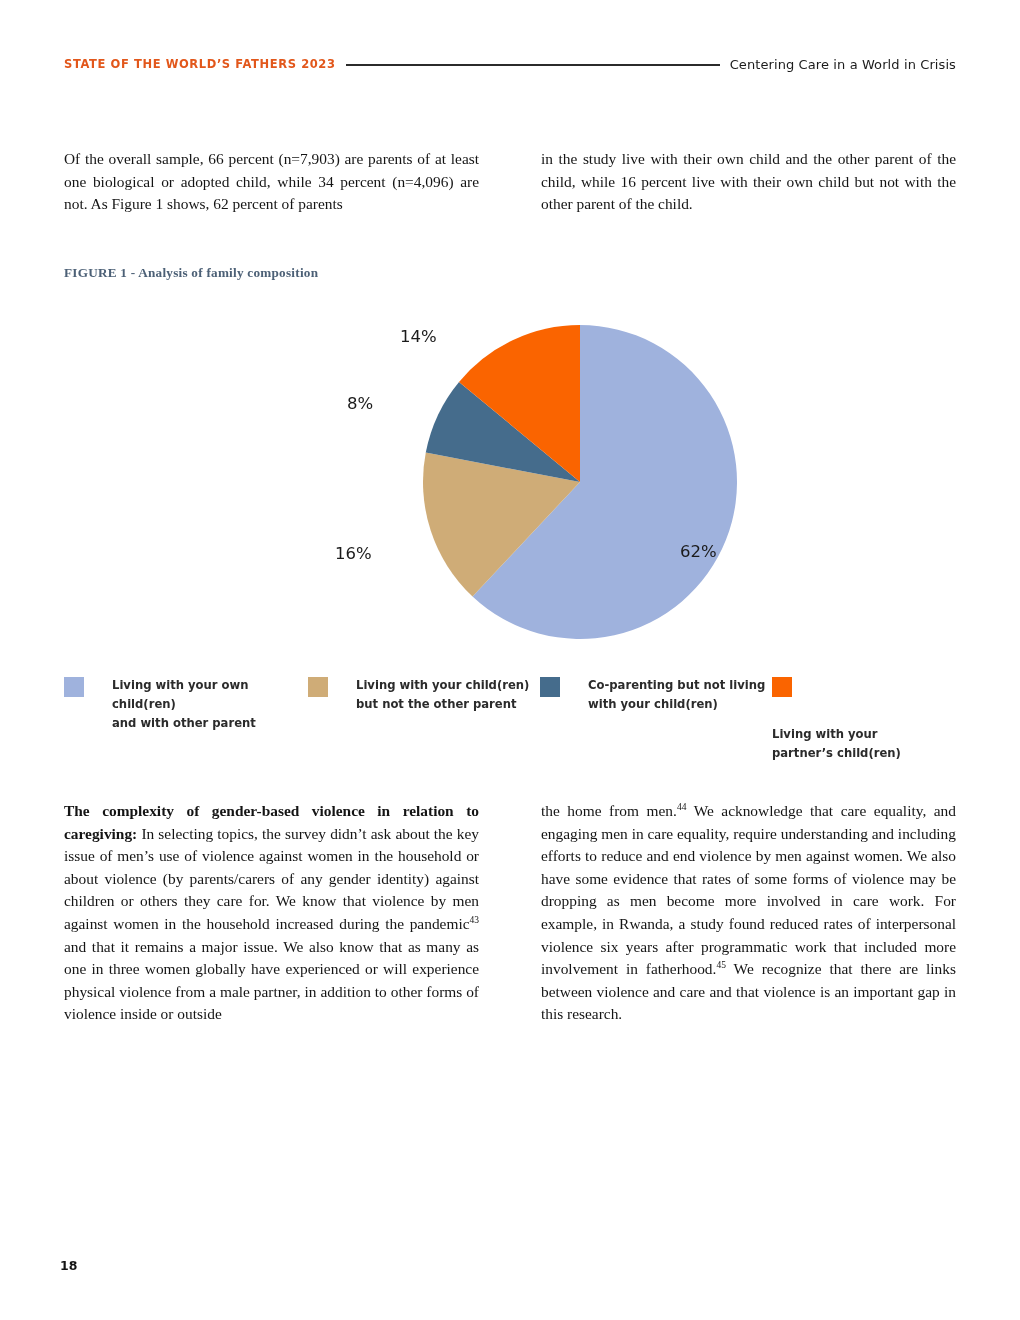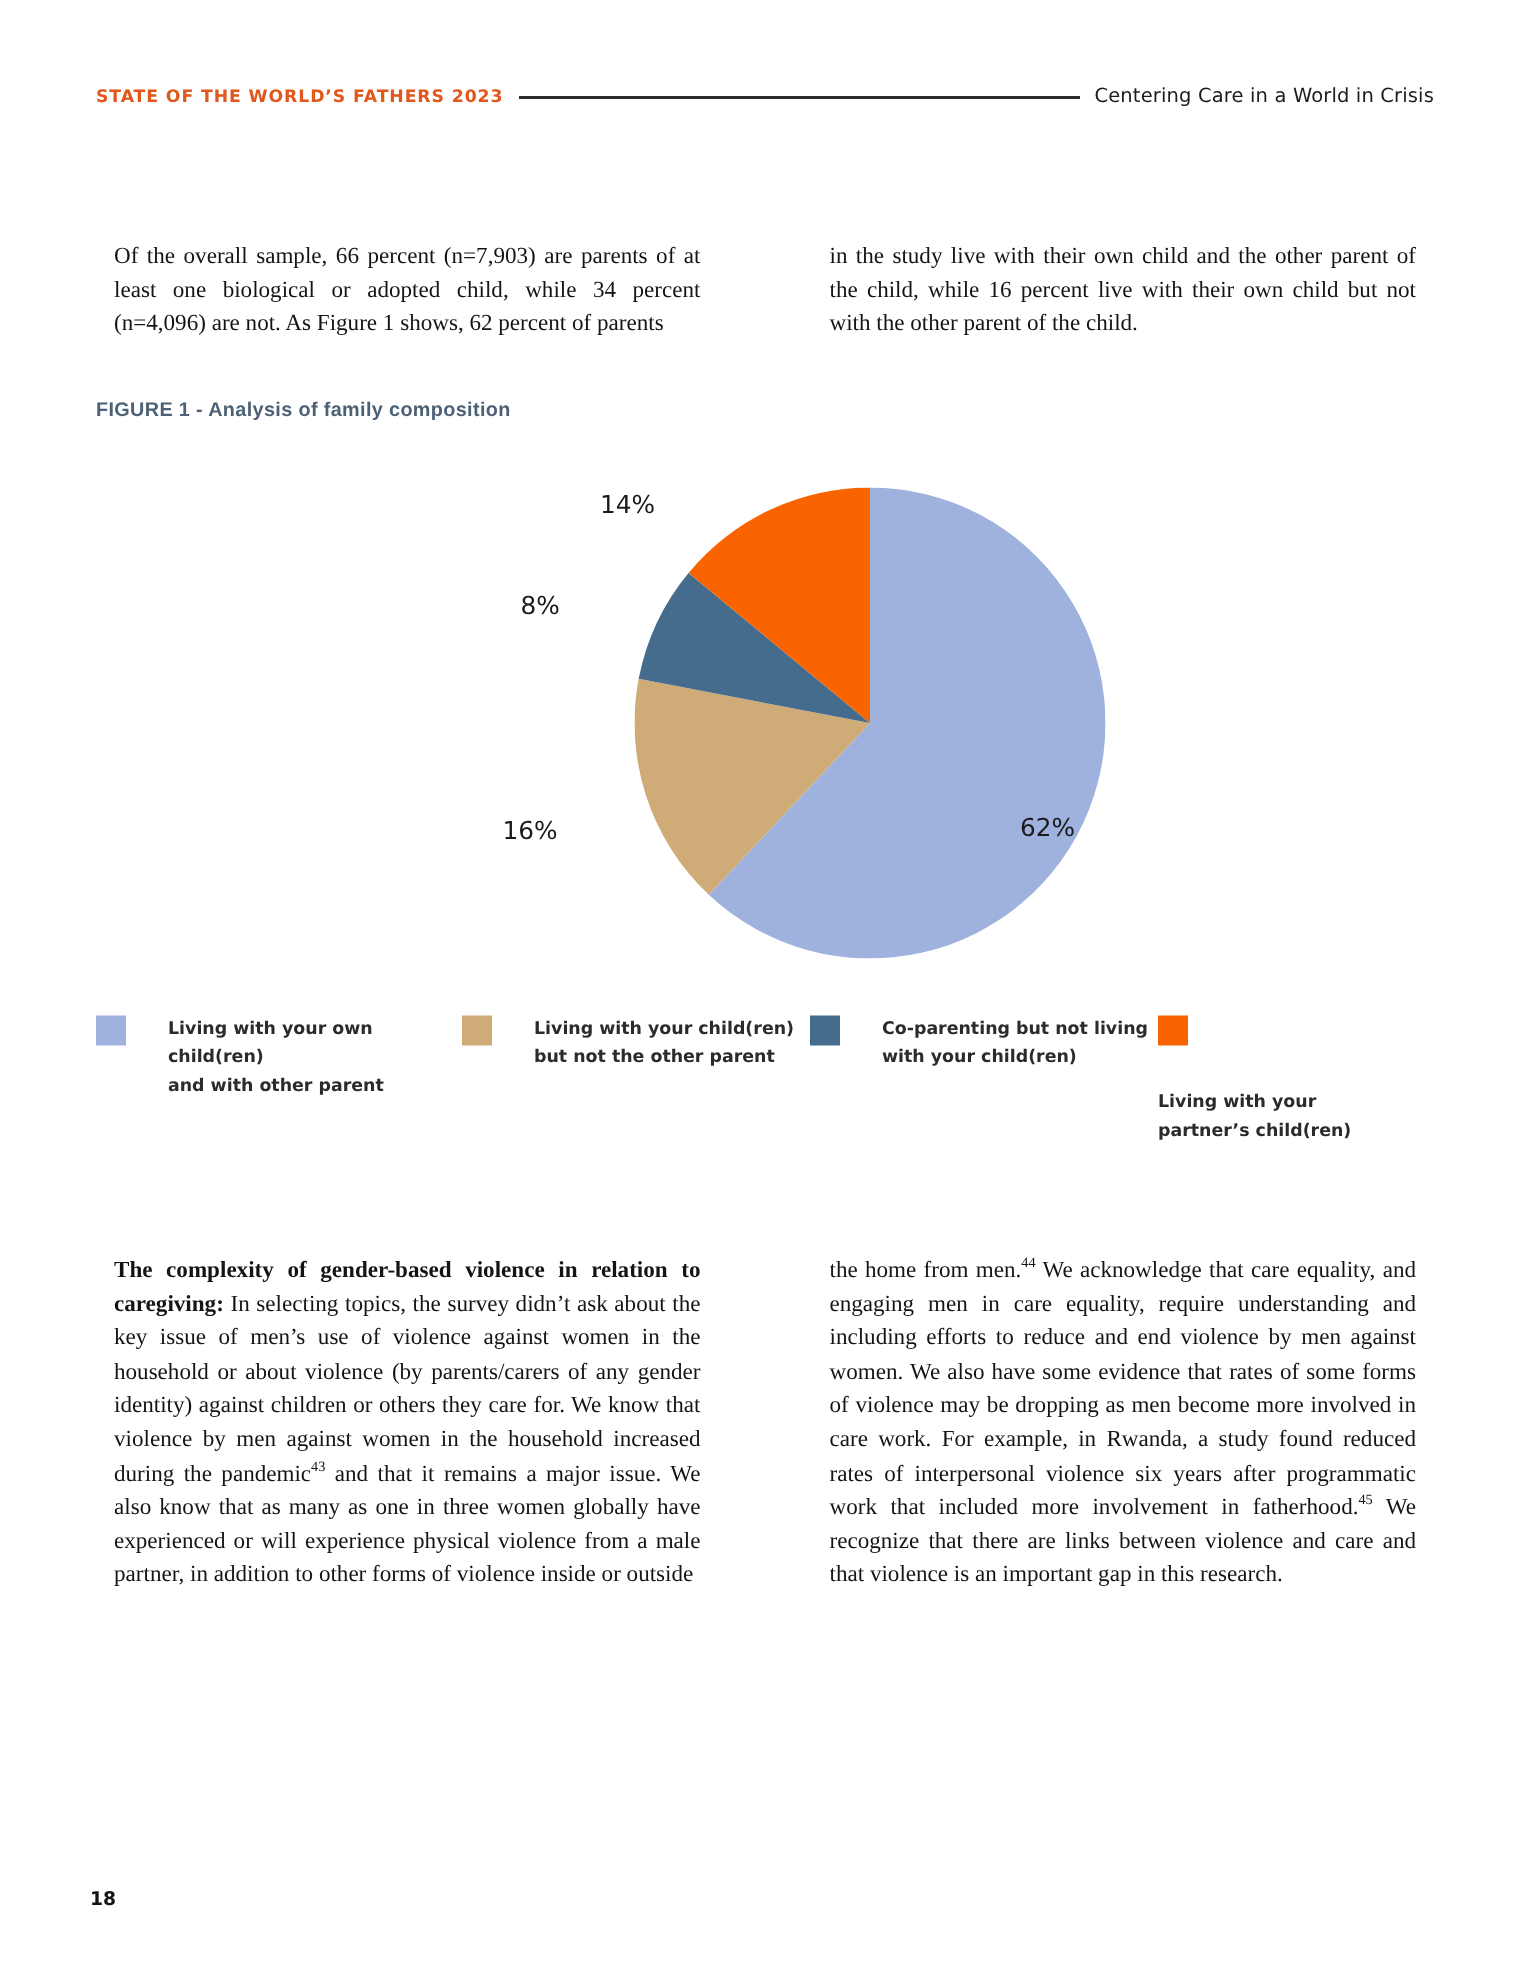--- a/index.html
+++ b/index.html
@@ -65,40 +65,40 @@
   .col {
     width: 415px;
   }
   .bodytext {
     font-family: "Liberation Serif", serif;
     font-size: 15.4px;
     line-height: 22.6px;
     text-align: justify;
     text-justify: inter-word;
     color: #141414;
-    margin: 12px;
+    margin: 0;
     hyphens: none;
   }
   .bodytext b { font-weight: bold; }
   sup {
     font-size: 9.5px;
     vertical-align: super;
     line-height: 0;
   }
 
   .intro { top: 148px; }
-  .lower { top: 824px; }
+  .lower { top: 800px; }
   .lower .col { width: 418px; }
 
   
   .fig-caption {
     position: absolute;
     left: 64px;
     top: 265px;
-    font-family: Liberation Sans, sans-serif;
+    font-family: Liberation Serif, serif;
     font-weight: bold;
     font-size: 13.2px;
     letter-spacing: 0.25px;
     color: #4C6076;
   }
 
   .chart-area {
     position: absolute;
     left: 64px;
     top: 318px;

